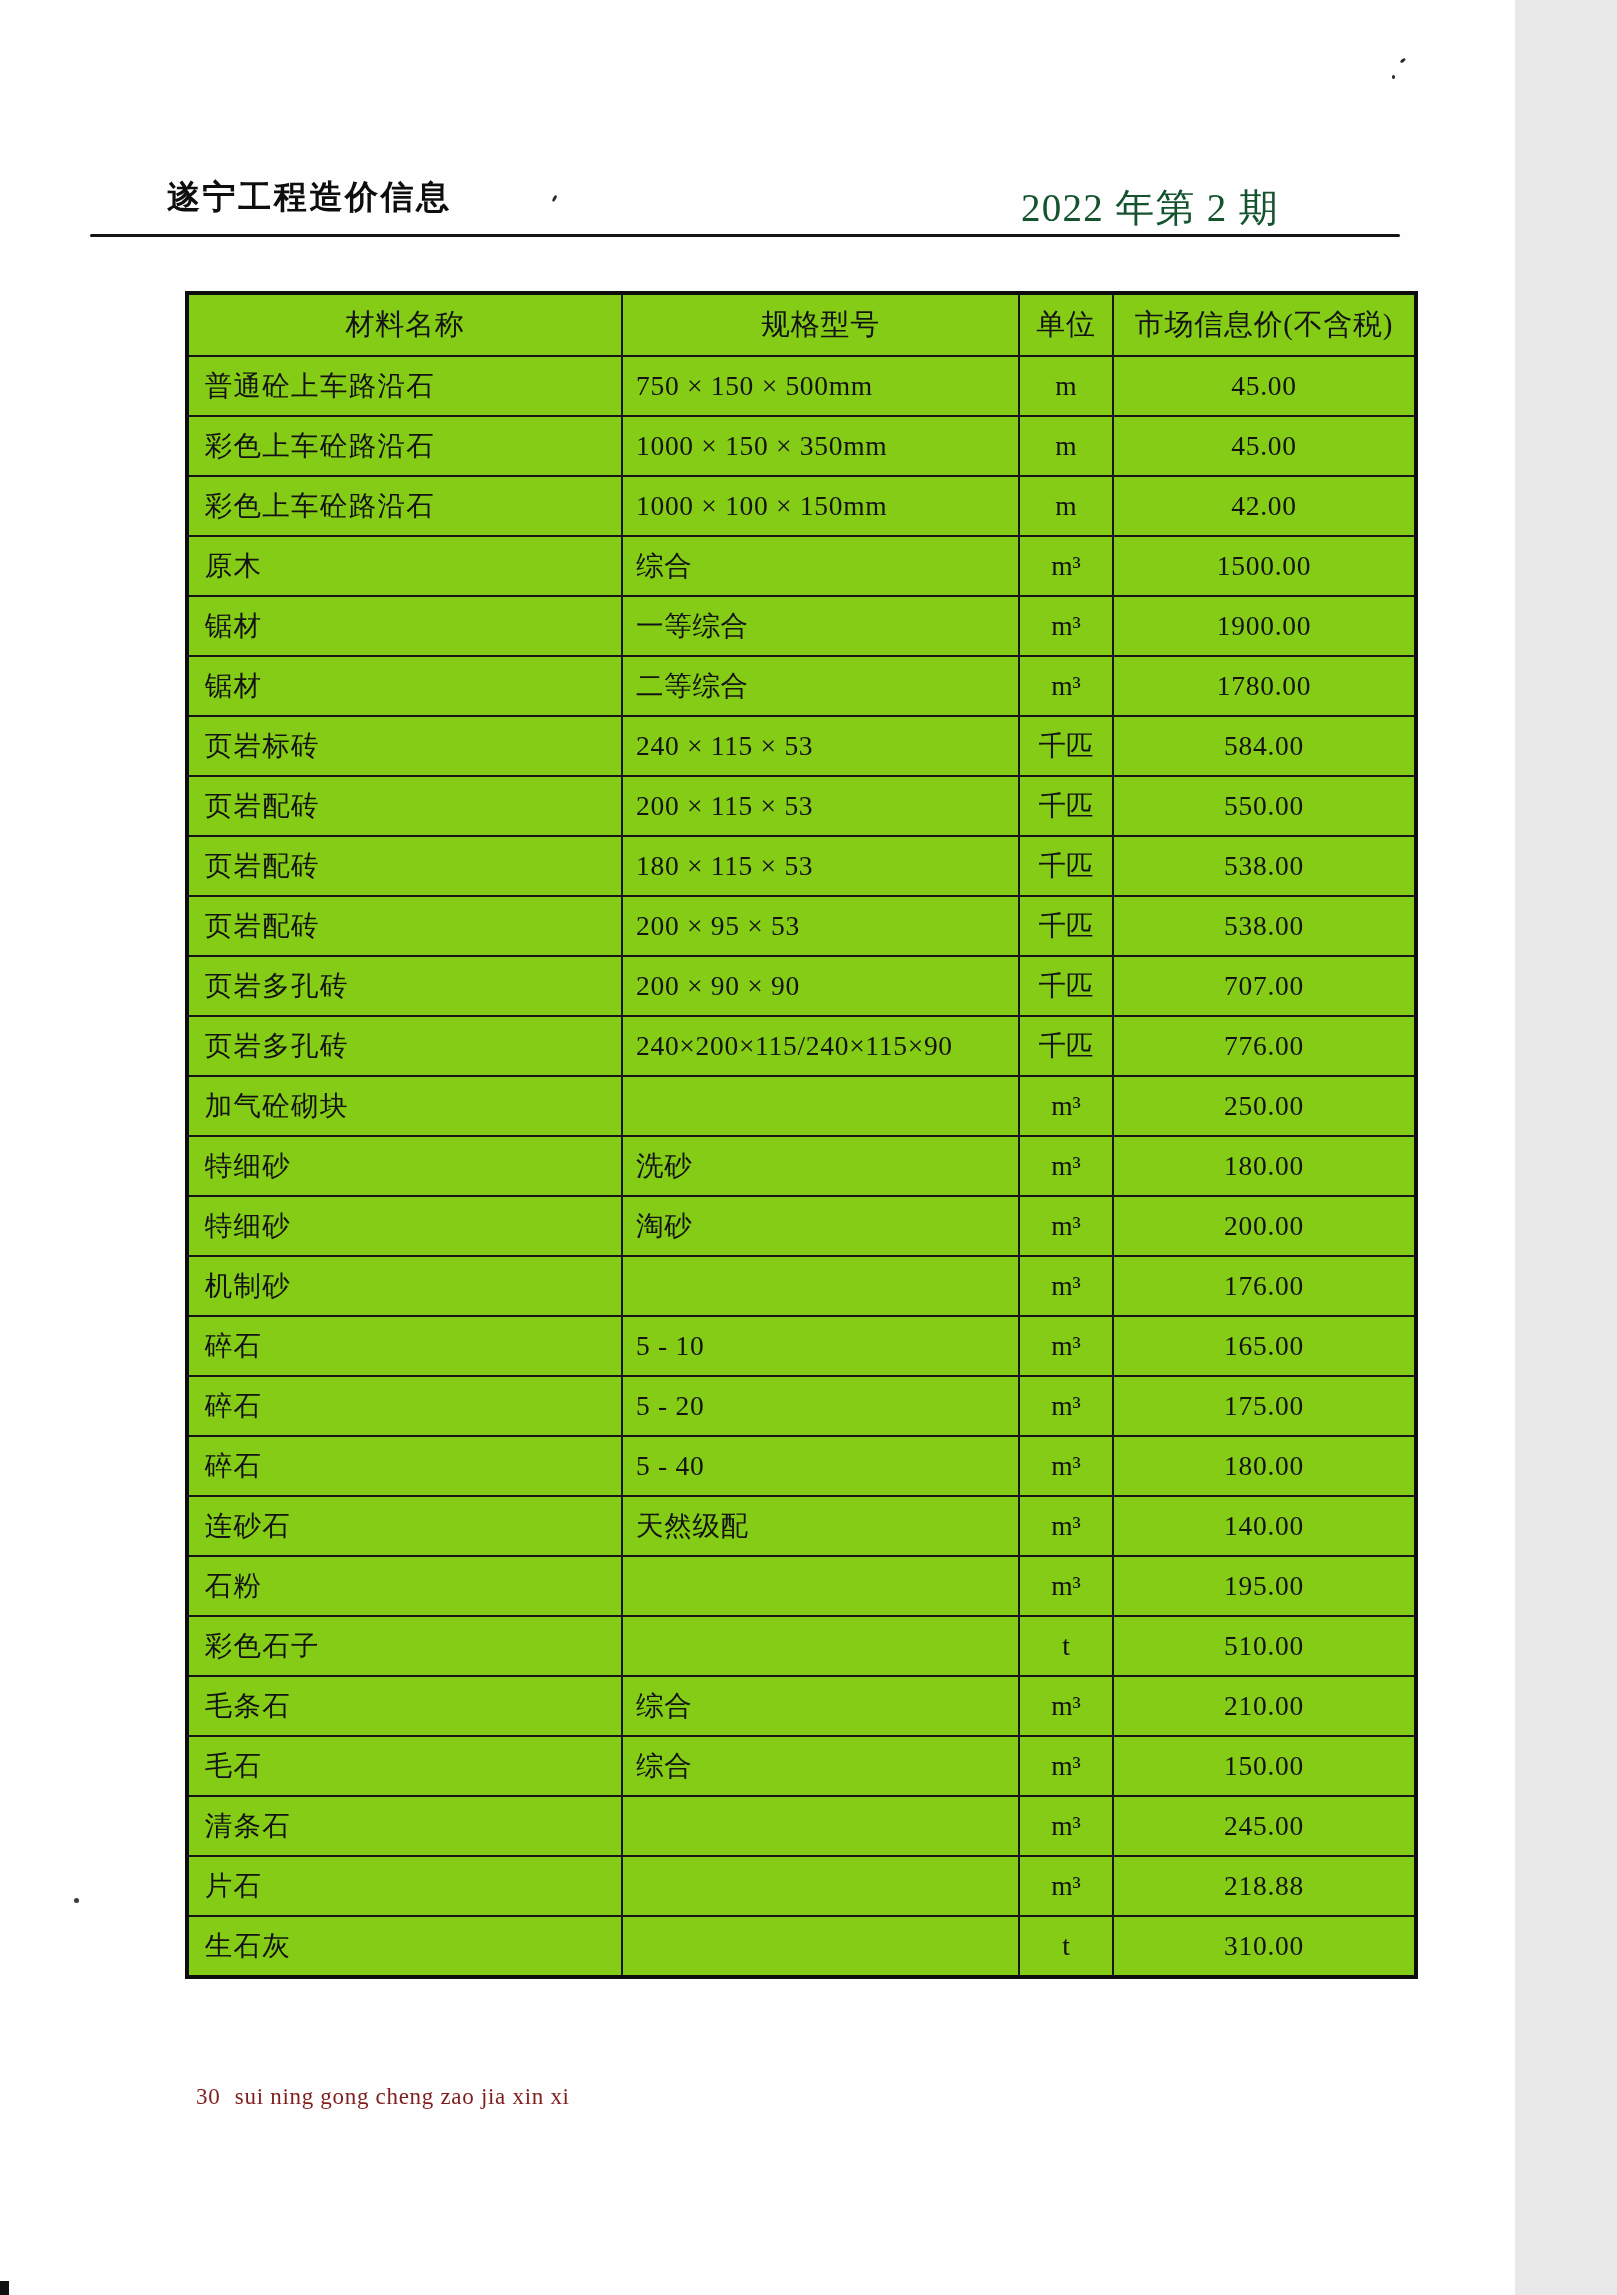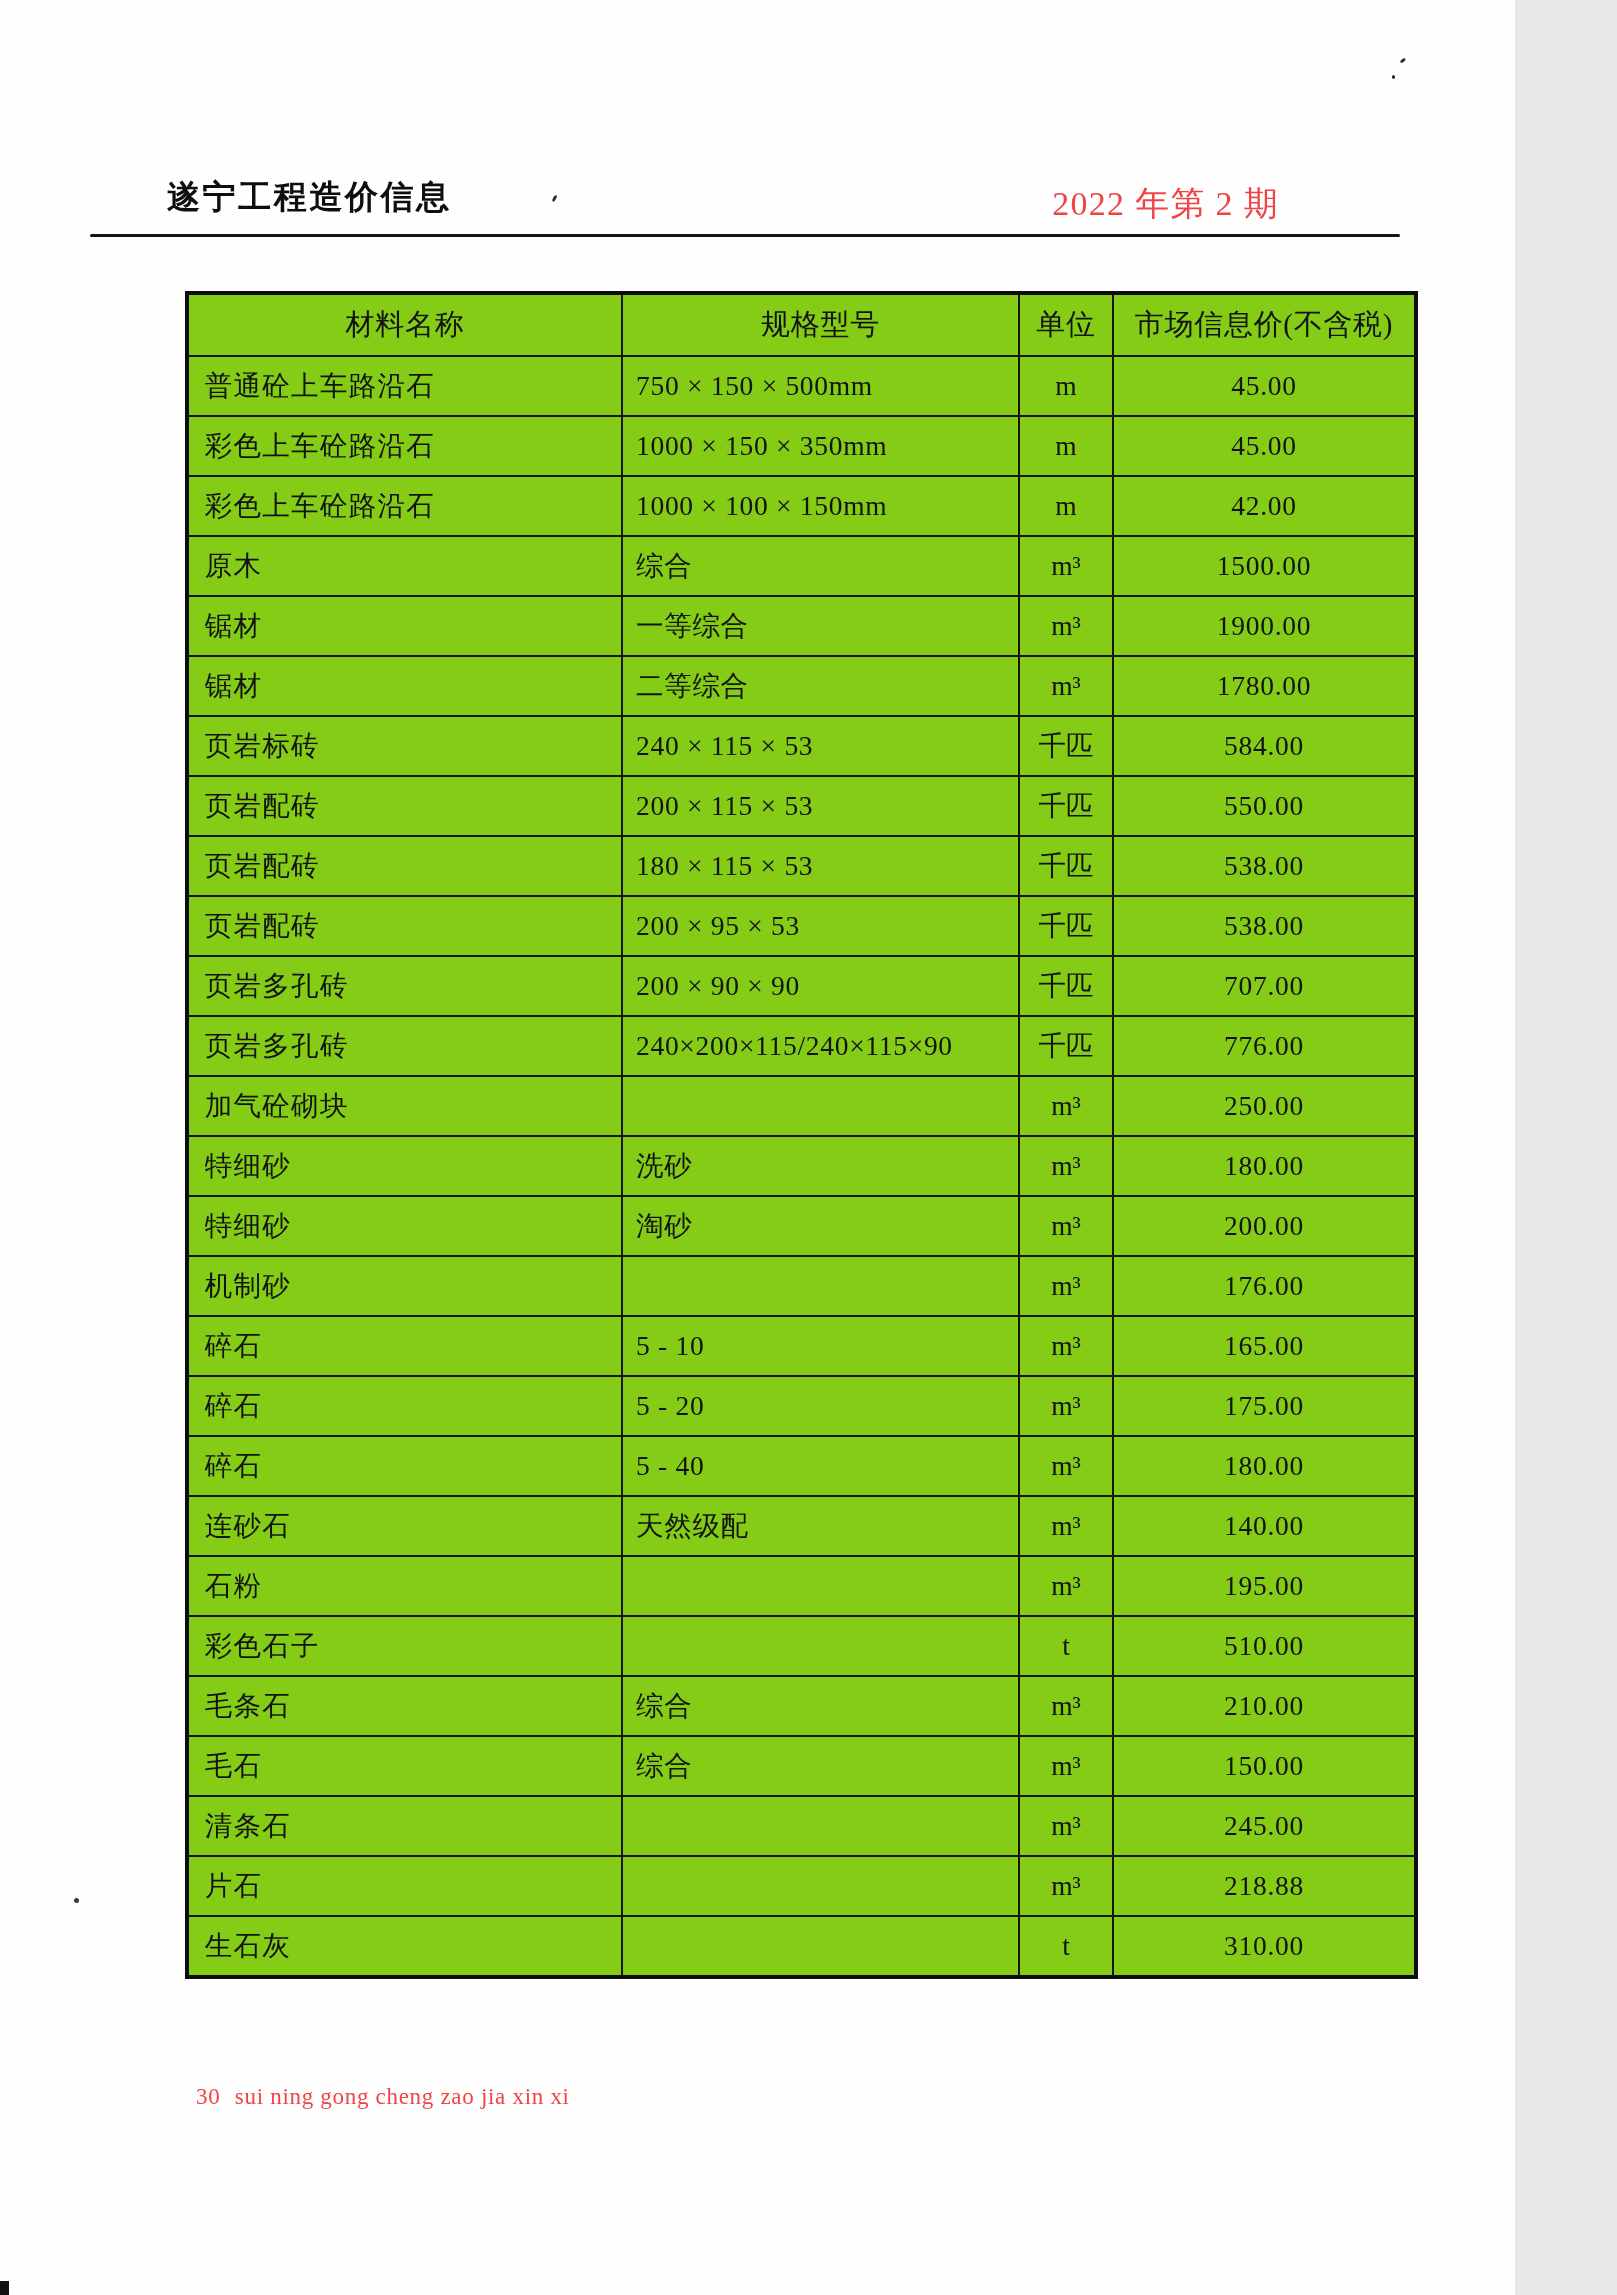--- a/index.html
+++ b/index.html
@@ -23,23 +23,23 @@
     top: 175px;
     font-size: 33px;
     font-weight: bold;
     letter-spacing: 2.6px;
     color: #0e0e0e;
   }
   .masthead-issue {
     position: absolute;
     right: 236px;
     top: 181px;
-    font-size: 34px;
+    font-size: 39px;
     letter-spacing: 1.3px;
-    color: #ef4444;
+    color: #14532d;
   }
   .masthead-rule {
     position: absolute;
     left: 90px;
     top: 234px;
     width: 1310px;
     height: 3.3px;
     background: #141414;
     border-radius: 2px;
   }
@@ -77,21 +77,21 @@
   td.td-spec  { text-align: left; padding-left: 13px; letter-spacing: 0.7px; margin-left: 41px; }
   td.td-unit  { text-align: center; }
   td.td-price { text-align: center; letter-spacing: 0.7px; }
 
   
   .page-footer {
     position: absolute;
     left: 196px;
     top: 2084px;
     font-size: 23px;
-    color: #ef4444;
+    color: #7f1d1d;
     letter-spacing: 0.7px;
   }
   .page-footer .page-number { margin-right: 14.4px; }
 
   
   .speck { position: absolute; background: #2a2a2a; border-radius: 50%; }
   .speck-a { left: 553px;  top: 195px;  width: 3.3px;  height: 7.2px; transform: rotate(28deg); }
   .speck-b { left: 1400px; top: 59px;   width: 5.9px;  height: 3.3px;  transform: rotate(-35deg); }
   .speck-c { left: 1392px; top: 75px;  width: 3.3px;  height: 3.9px; }
   .speck-d { left: 74px;  top: 1898px; width: 5.2px;  height: 5.2px; background:#3a3a3a; }

